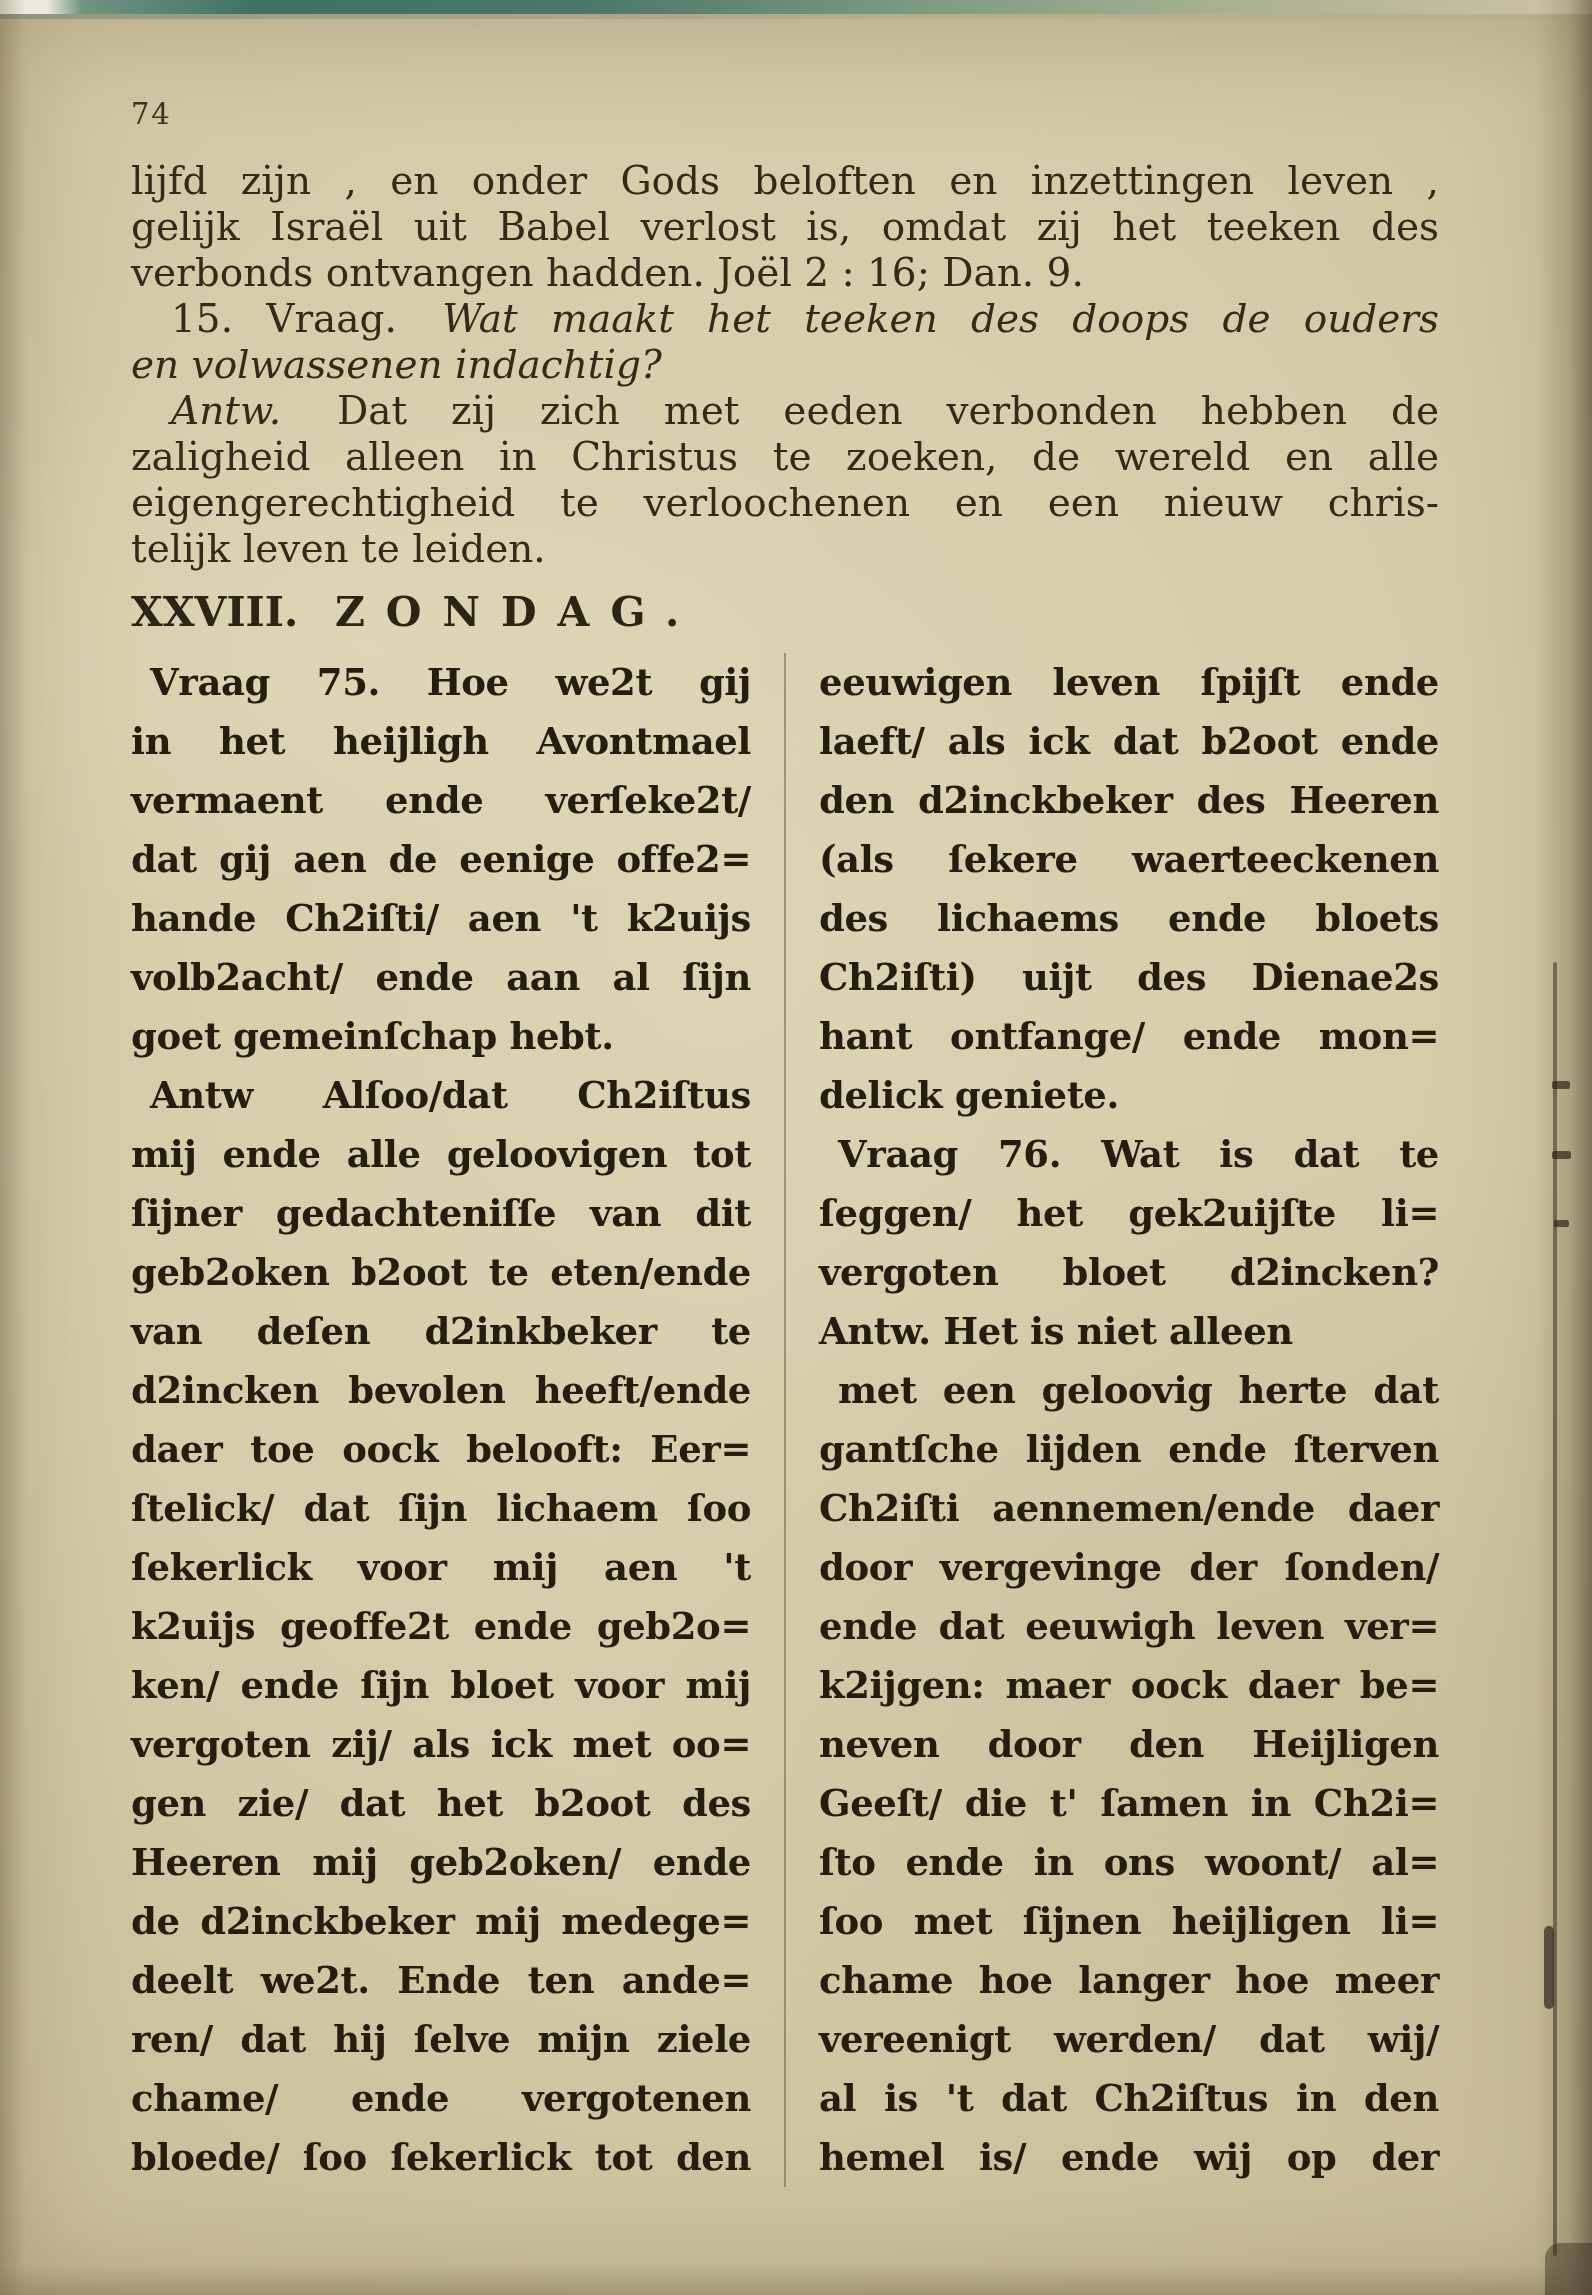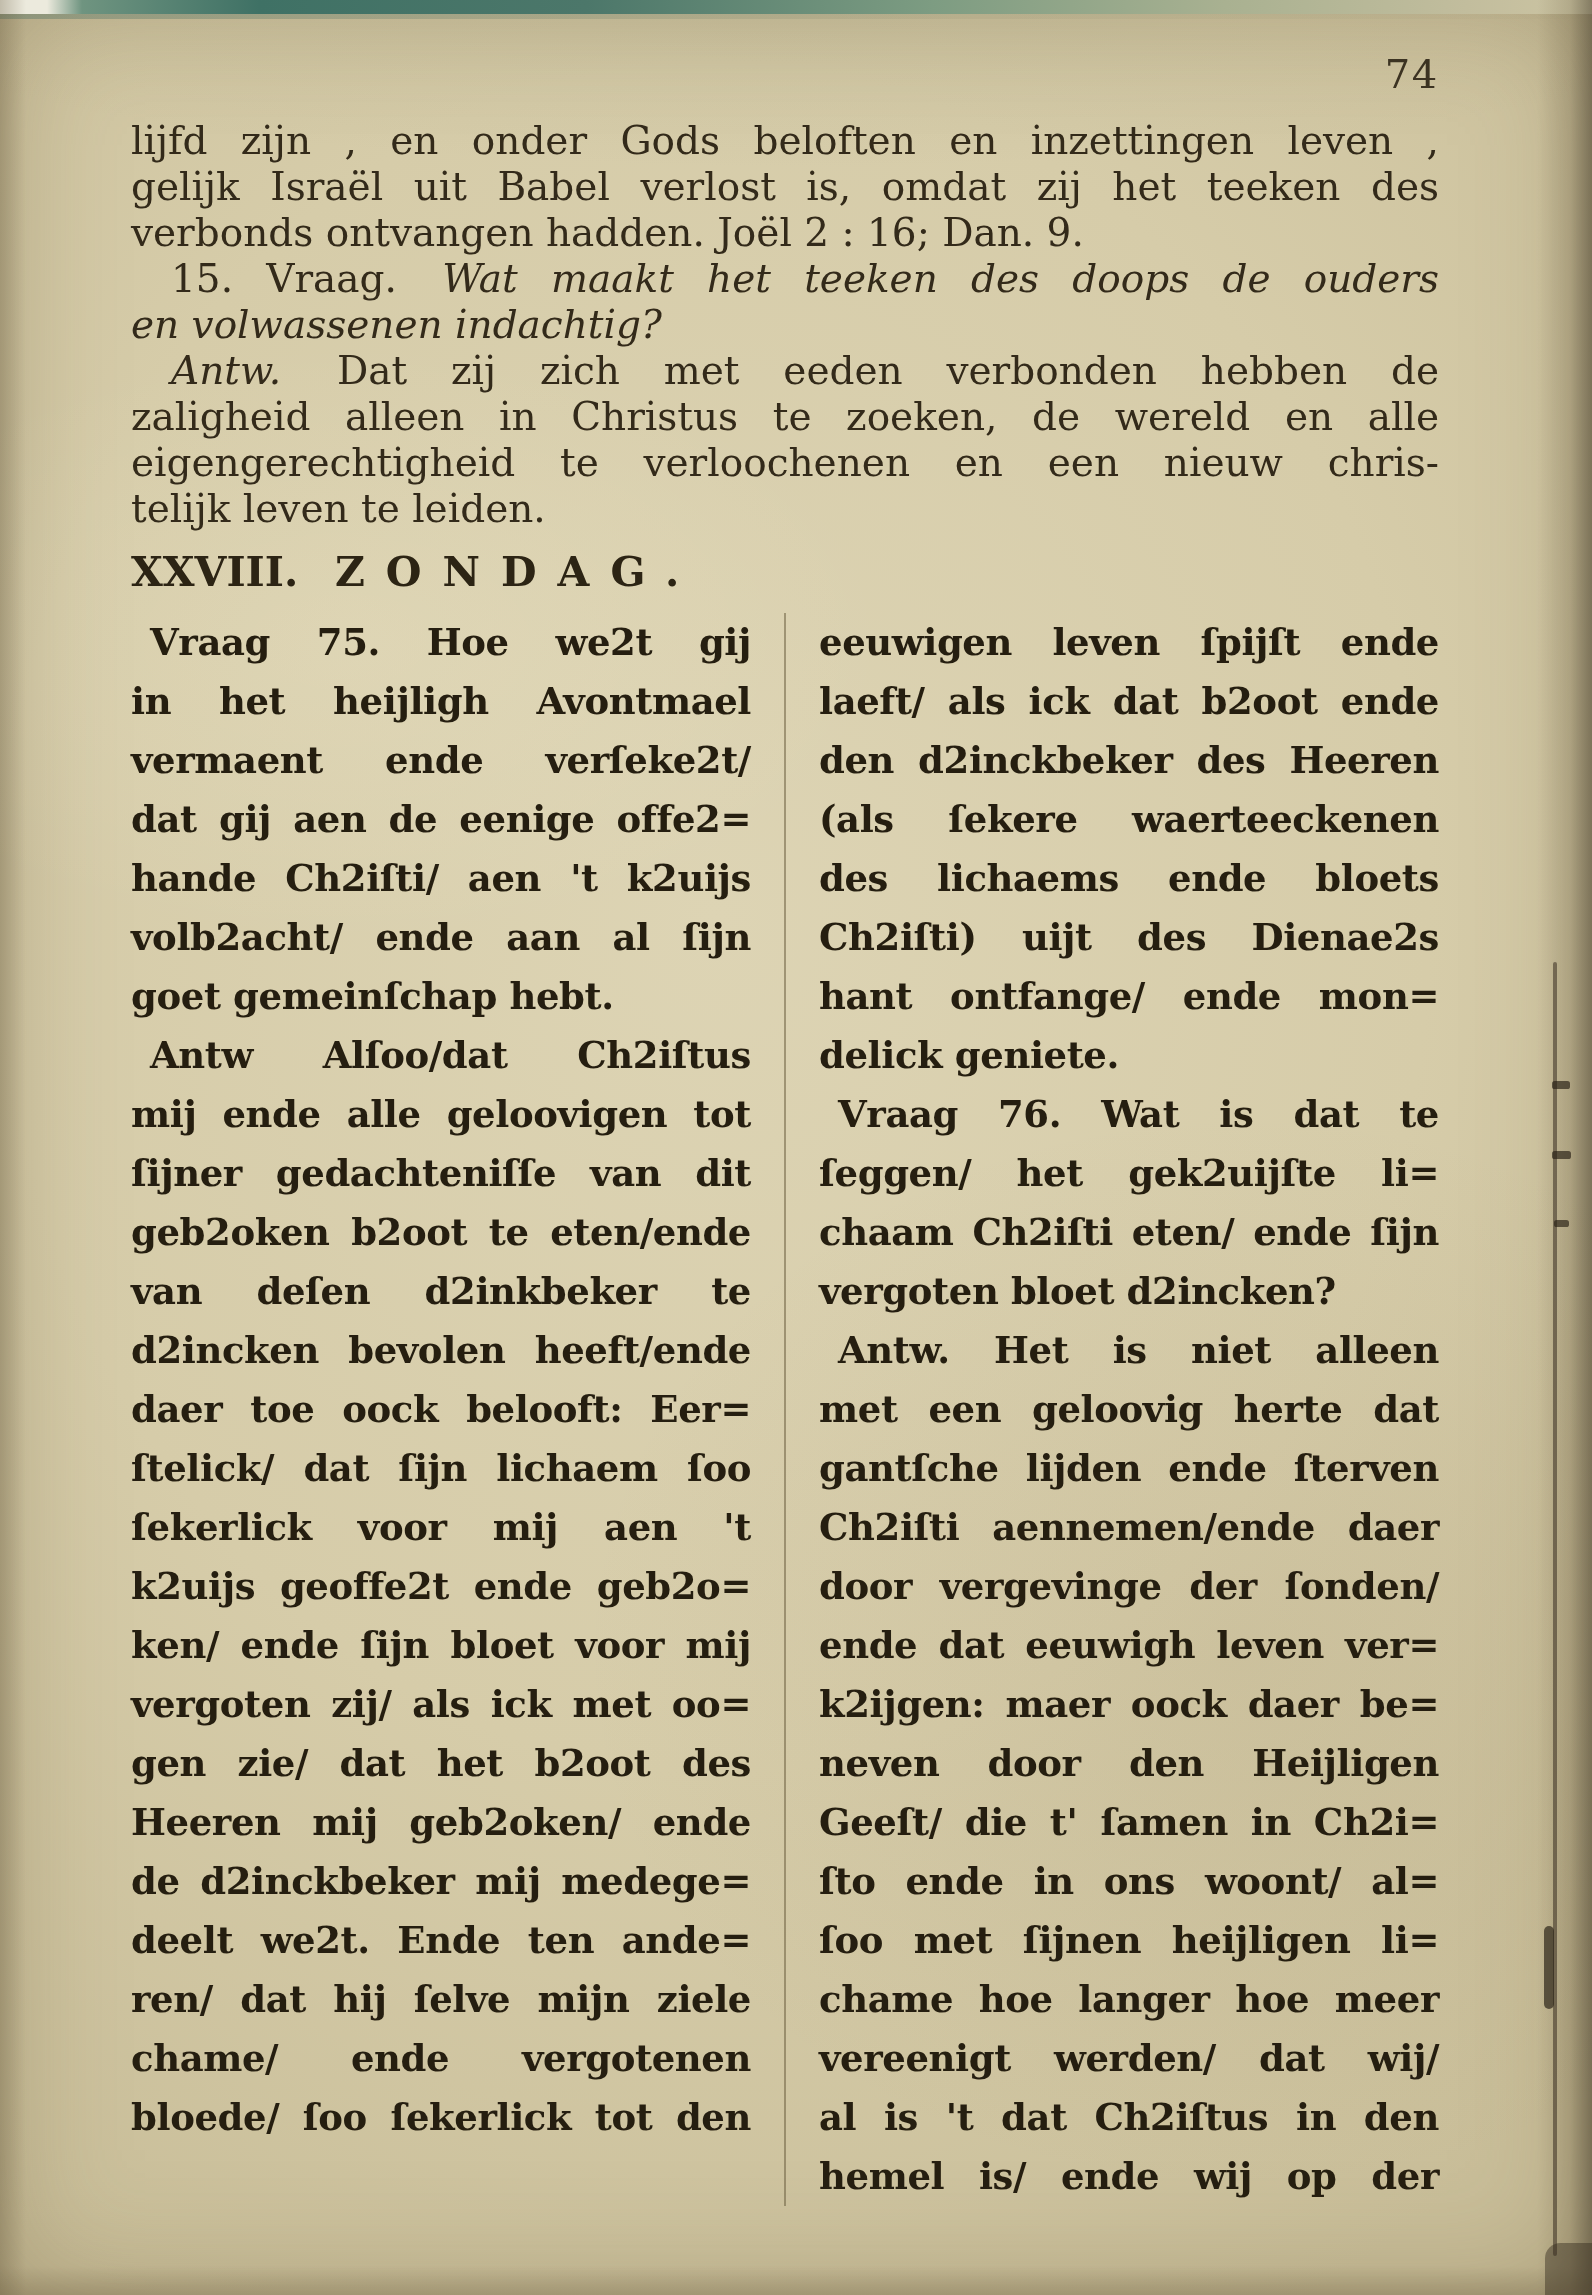--- a/index.html
+++ b/index.html
@@ -59,22 +59,22 @@
   .mark{position:absolute;background:rgba(42,34,22,.68);border-radius:2.6px;pointer-events:none;}
   .mark-1{right:22.4px;top:1081px;width:17.3px;height:7.8px;}
   .mark-2{right:21px;top:1151px;width:19px;height:7.8px;}
   .mark-3{right:23px;top:1220px;width:15.5px;height:7px;}
   .mark-4{right:38px;top:1926px;width:10.4px;height:83px;border-radius:5.2px;}
   .mark-5{right:0;bottom:0;width:47px;height:52px;background:rgba(50,42,28,.45);border-radius:15.5px 0 0 0;}
 
   
   .page-inner{position:absolute;left:131px;top:57px;width:1308px;color:var(--ink,#332a1a);}
   .page-number{
-    text-align:right;font-size:40px;line-height:35px;margin-bottom:26px;
-    color:#3c3322;letter-spacing:1.7px;
+    text-align:left;font-size:29px;line-height:35px;margin-bottom:26px;
+    color:#3c3322;letter-spacing:1.7px;margin-top:40px;
   }
   .rline{
     font-size:39px;line-height:46px;
     text-align:justify;text-align-last:justify;
     white-space:normal;
   }
   .roman-list .rline:last-child{text-align-last:left;}
   .nojust{text-align-last:left;}
   .indent{text-indent:40px;}
   .qitalic{font-style:italic;}
@@ -174,21 +174,20 @@
           <div class="bline">eeuwigen leven ſpijſt ende</div>
           <div class="bline">laeft/ als ick dat b2oot ende</div>
           <div class="bline">den d2inckbeker des Heeren</div>
           <div class="bline">(als ſekere waerteeckenen</div>
           <div class="bline">des lichaems ende bloets</div>
           <div class="bline">Ch2iſti) uijt des Dienae2s</div>
           <div class="bline">hant ontfange/ ende mon=</div>
           <div class="bline">delick geniete.</div>
           <div class="bline">Vraag 76. Wat is dat te</div>
           <div class="bline">ſeggen/ het gek2uijſte li=</div>
-          <div class="bline">chaam Ch2iſti eten/ ende ſijn</div>
           <div class="bline">vergoten bloet d2incken?</div>
           <div class="bline">Antw. Het is niet alleen</div>
           <div class="bline">met een geloovig herte dat</div>
           <div class="bline">gantſche lijden ende ſterven</div>
           <div class="bline">Ch2iſti aennemen/ende daer</div>
           <div class="bline">door vergevinge der ſonden/</div>
           <div class="bline">ende dat eeuwigh leven ver=</div>
           <div class="bline">k2ijgen: maer oock daer be=</div>
           <div class="bline">neven door den Heijligen</div>
           <div class="bline">Geeſt/ die t' ſamen in Ch2i=</div>

